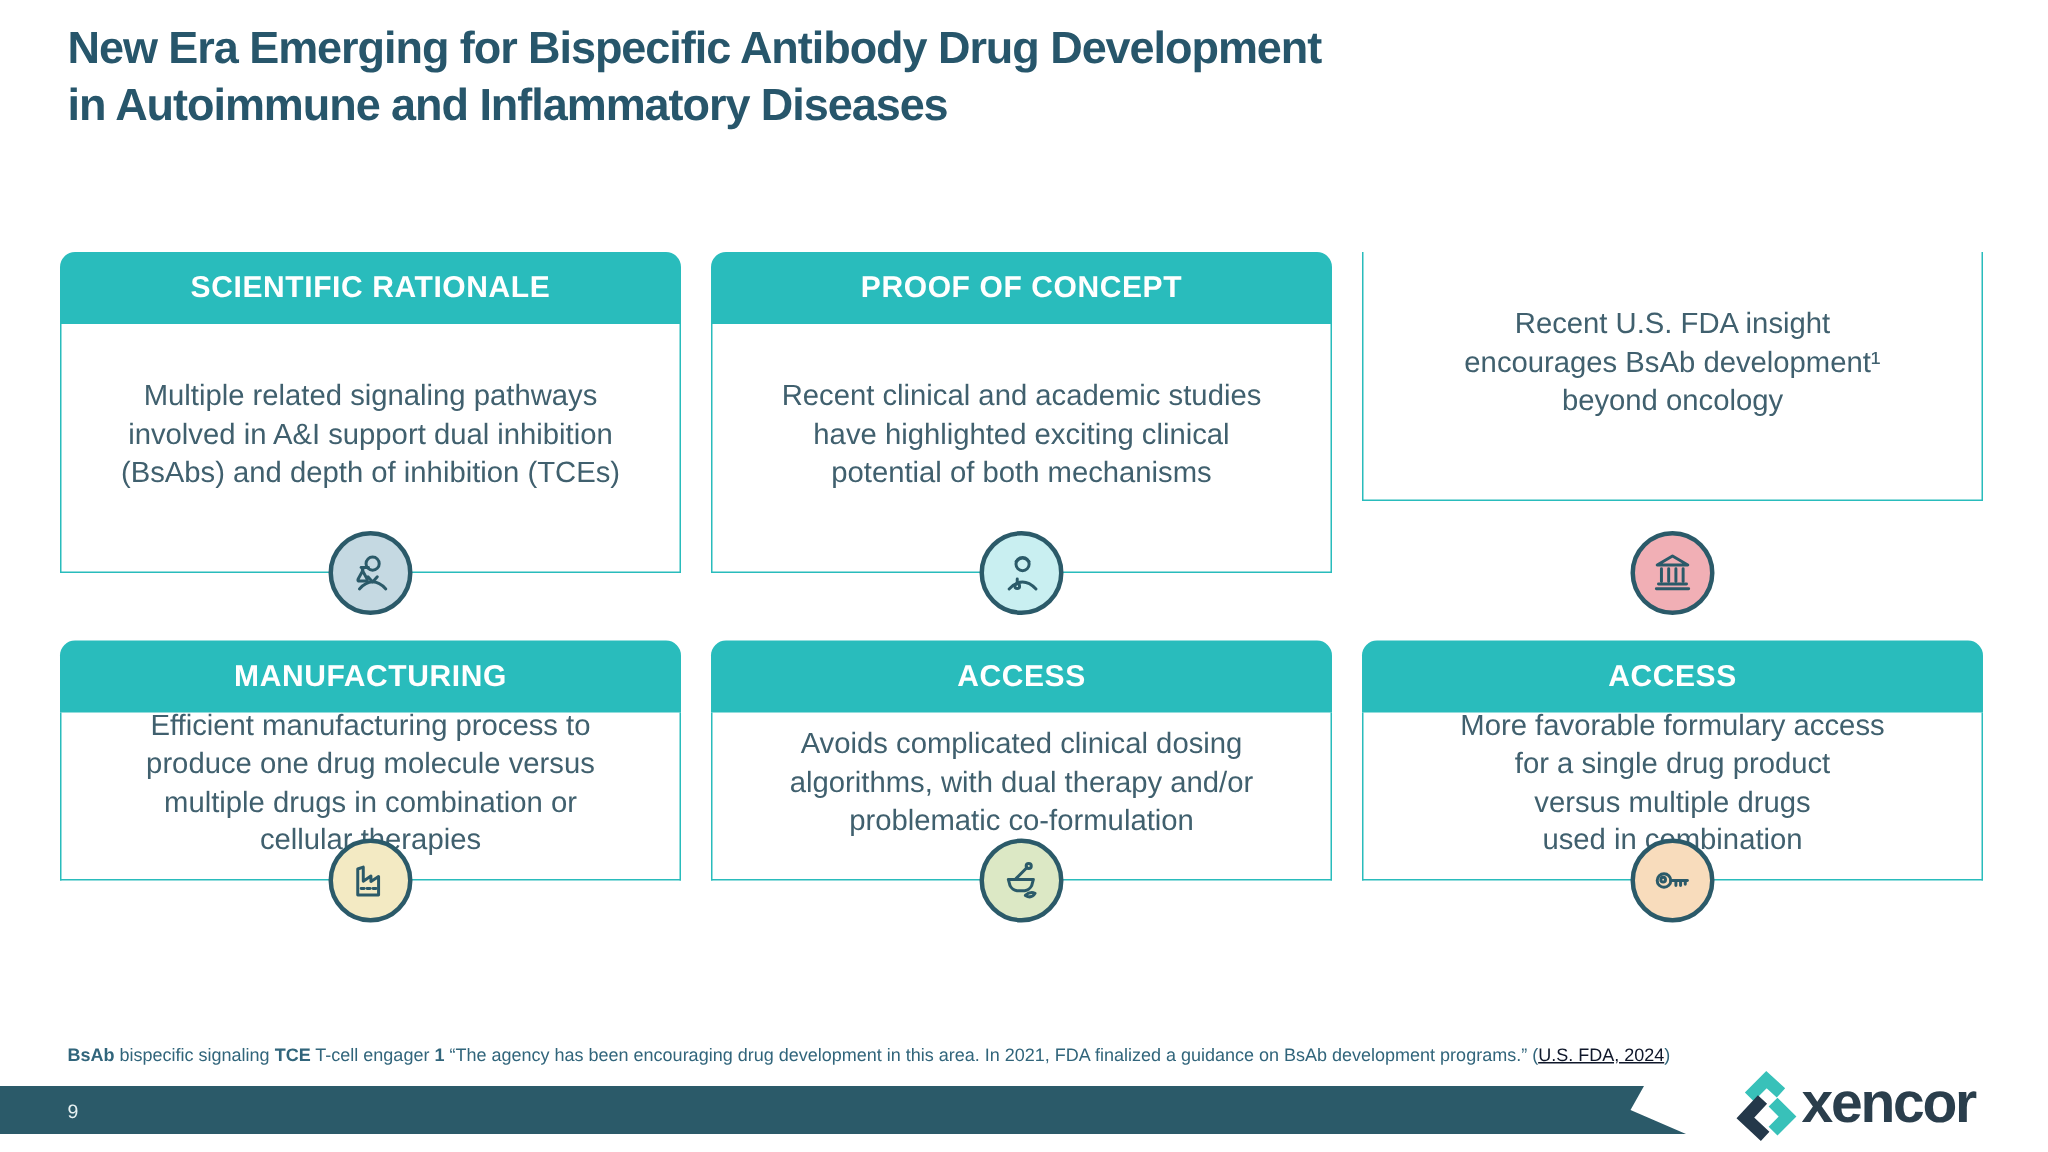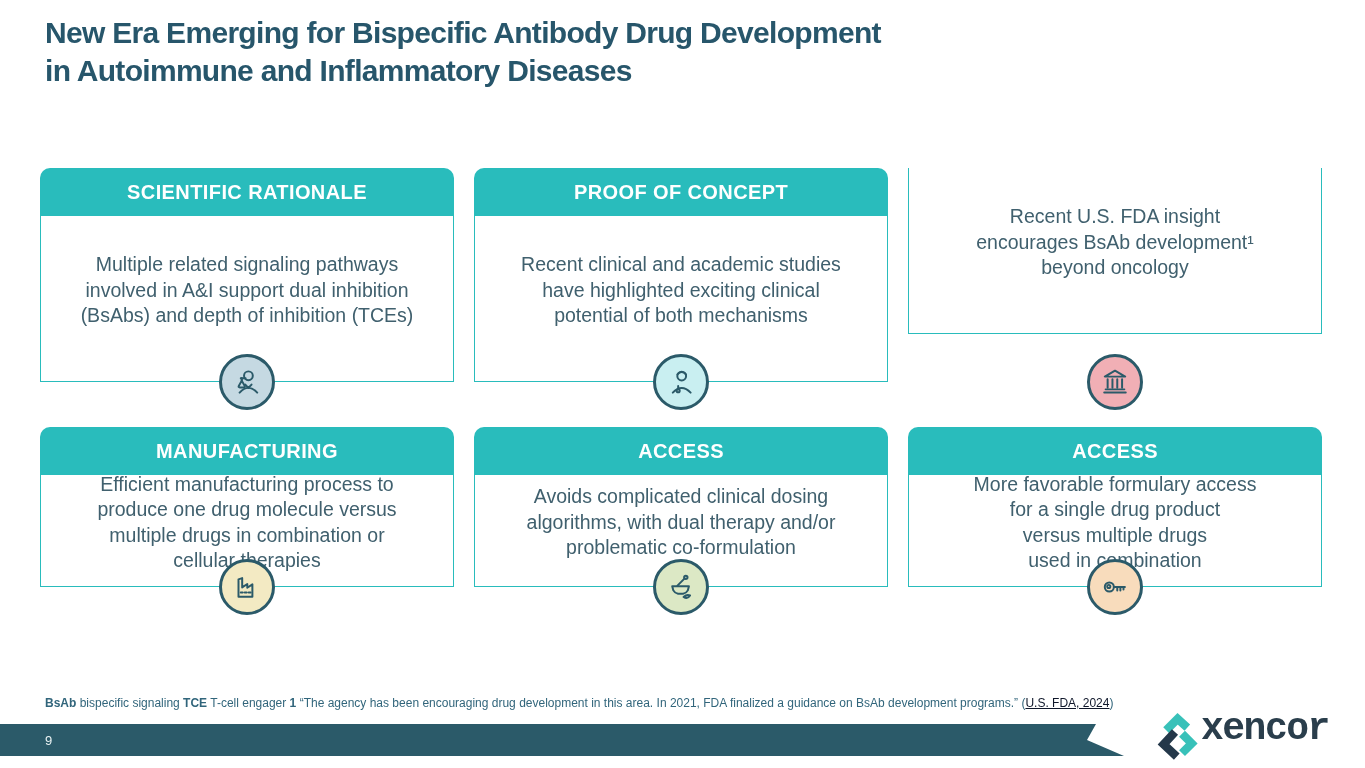--- a/index.html
+++ b/index.html
@@ -54,21 +54,21 @@
   .footnote a { color:#0f172a; text-decoration:underline; cursor:pointer; }
   .bottom-bar {
     position:absolute; left:0; top:724px; width:1128px; height:32px;
     background:#2B5A69;
     clip-path:polygon(0 0, 1096px 0, 1087px 16px, 1124px 32px, 0 32px);
     display:flex; align-items:center;
   }
   .page-number { color:#E9F2F3; font-size:13px; padding-left:45px; }
   .logo {
     position:absolute; left:1152px; top:710px; height:52px;
-    display:flex; font-family:Liberation Mono, monospace;
+    display:flex; align-items:center;
   }
   .logo-text {
     color:#2A3E4C; font-weight:bold; font-size:38px; letter-spacing:-1.5px;
     margin-left:3px; line-height:1;
   }
 </style>
 </head>
 <body>
 
 <div class="slide">

